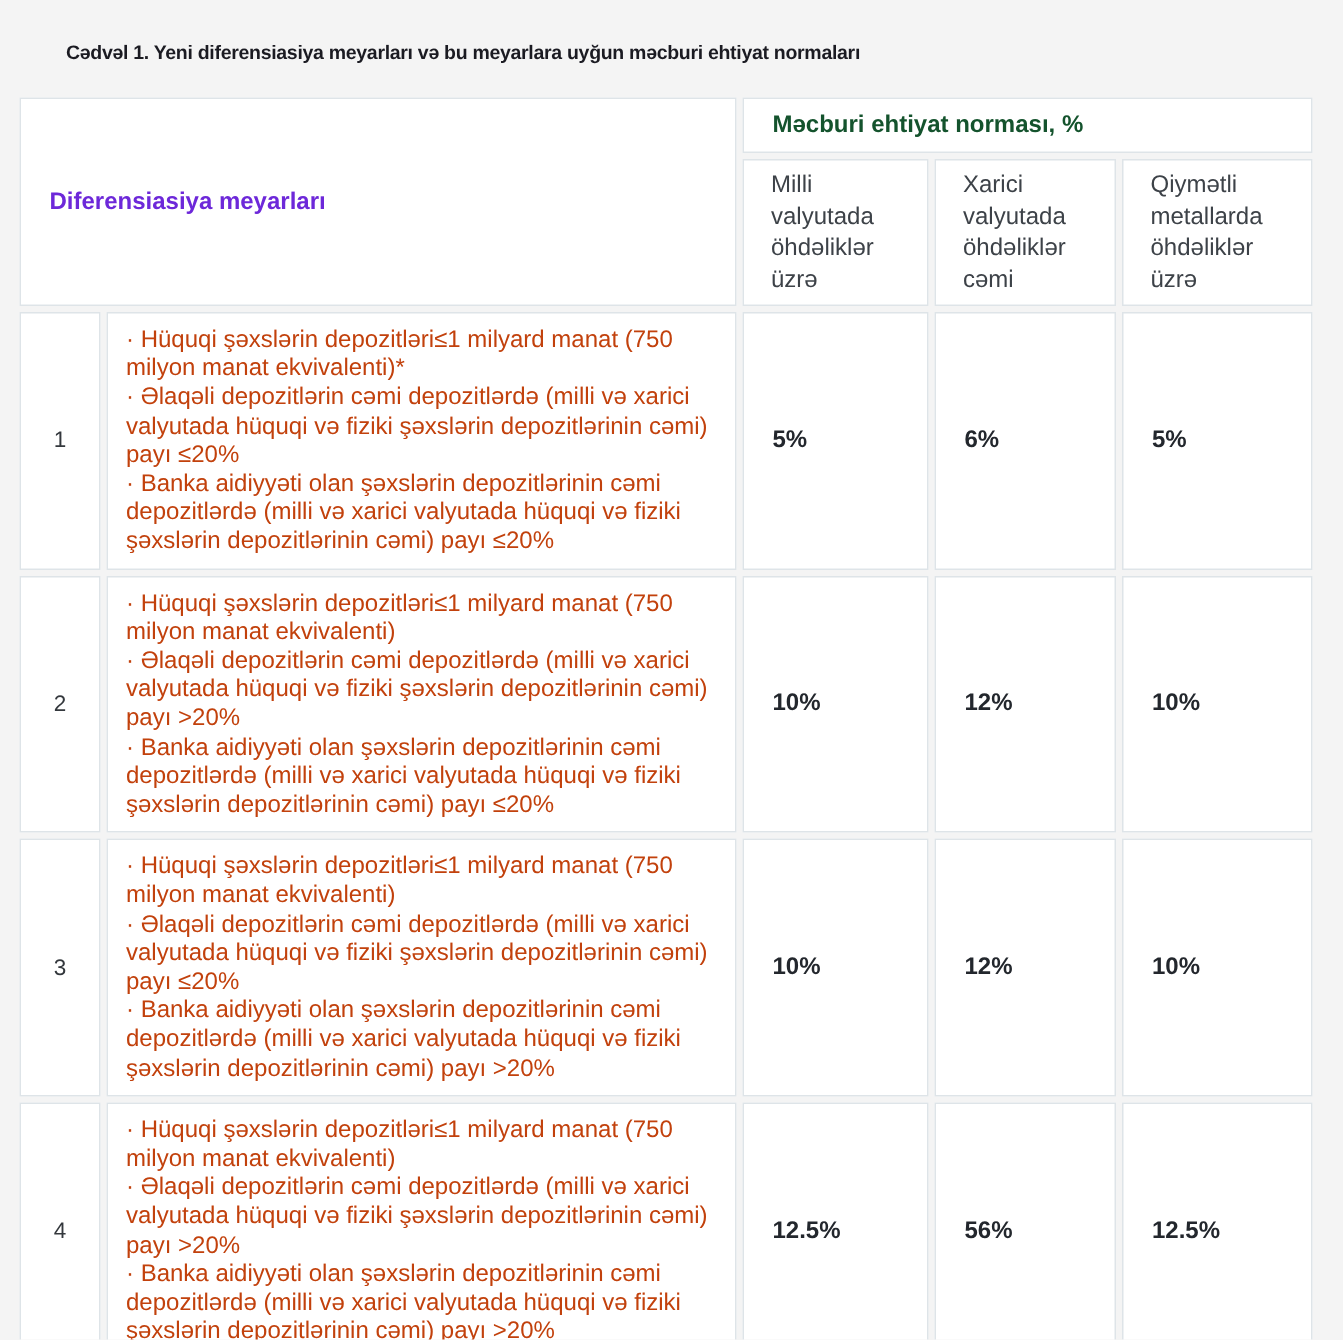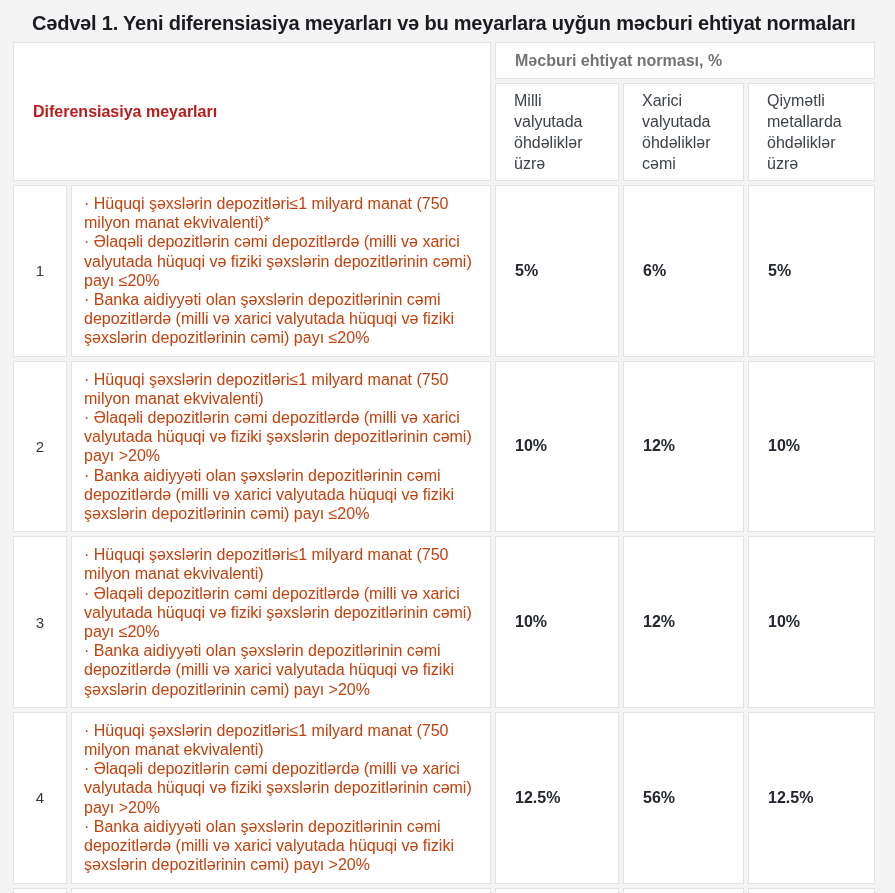--- a/index.html
+++ b/index.html
@@ -8,23 +8,23 @@
   }
   body {
     width: 895px;
     height: 893px;
     overflow: hidden;
     background: #f4f4f4;
     font-family: "Liberation Sans", "DejaVu Sans", sans-serif;
     color: #3e4246;
   }
   .page-title {
-    margin: 4px;
+    margin: 16px;
     padding: 9px 10px 0 28px;
-    font-size: 20px;
+    font-size: 13px;
     line-height: 20px;
     font-weight: bold;
     color: #1b1b22;
     letter-spacing: -0.2px;
   }
   table.norms {
     margin: 5px 0 0 9px;
     width: 870px;
     table-layout: fixed;
     border-collapse: separate;
@@ -35,30 +35,30 @@
     border: 1px solid #dee4e8;
     box-sizing: border-box;
     overflow: hidden;
   }
   th.crit-h {
     text-align: left;
     vertical-align: middle;
     padding: 0 10px 0 19px;
     font-size: 16px;
     font-weight: bold;
-    color: #b91c1c;
+    color: #6d28d9;
   }
   th.group-h {
     height: 37px;
     text-align: left;
     vertical-align: middle;
     padding: 0 10px 0 19px;
     font-size: 16px;
     font-weight: bold;
-    color: #737373;
+    color: #14532d;
   }
   th.sub-h {
     height: 97px;
     text-align: left;
     vertical-align: middle;
     font-weight: normal;
     padding: 6px 14px 6px 18px;
     font-size: 16px;
     line-height: 21px;
     color: #3d4248;

